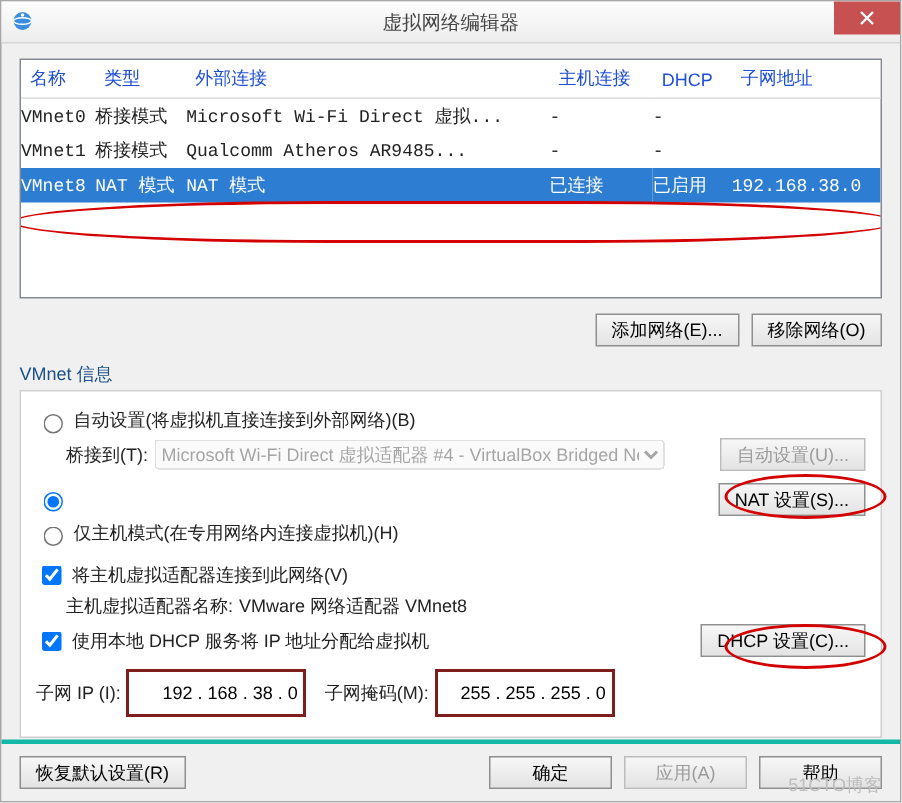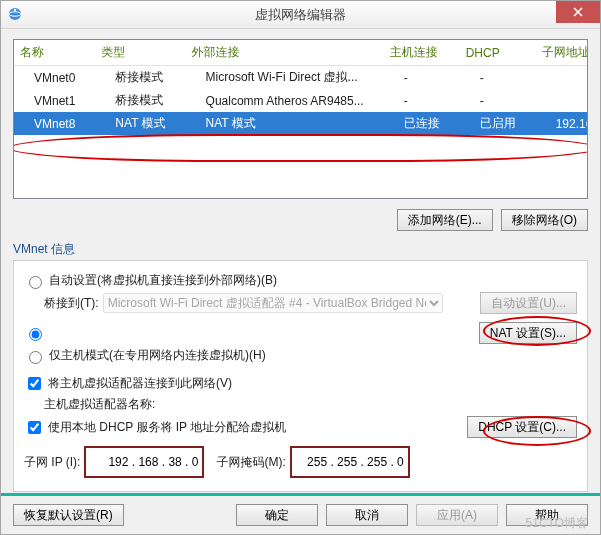--- a/index.html
+++ b/index.html
@@ -5,22 +5,22 @@
   * { box-sizing: border-box; font-family: "Microsoft YaHei", "SimSun", Arial, sans-serif; font-size: 12px; }
   body { margin: 0; background: #f0f0f0; }
   .window { width: 601px; height: 535px; background: #f0f0f0; border: 1px solid #a6a6a6; position: relative; }
   .titlebar { height: 28px; background: linear-gradient(#fdfdfd, #ededed); border-bottom: 1px solid #d6d6d6; display: flex; align-items: center; justify-content: center; position: relative; text-align: center; }
   .titlebar .icon { position: absolute; left: 6px; top: 5px; width: 16px; height: 16px; }
   .titlebar .title { font-size: 13px; color: #444; }
   .closebtn { position: absolute; right: 0; top: 0; width: 44px; height: 22px; background: #c75050; color:#fff; display:flex; align-items:center; justify-content:center; font-size:14px; }
   .content { padding: 10px 12px 8px 12px; }
   .grid-wrap { border: 1px solid #828790; background:#fff; height: 160px; position:relative; overflow:hidden;}
   table { width:100%; border-collapse: collapse; }
-  th { text-align: left; font-weight: normal; background:#fff; border-bottom:1px solid #e1e1e1; padding:4px 6px; color:#4d7c0f; }
-  td { padding:3px 20px; color:#222; white-space:nowrap; }
+  th { text-align: left; font-weight: normal; background:#fff; border-bottom:1px solid #e1e1e1; padding:4px 6px; color:#1d4ed8; }
+  td { padding:3px 0; color:#222; white-space:nowrap;font-family:Liberation Mono, monospace; }
   tr.sel td { background:#2d7dd2; color:#fff; }
   .btnrow { display:flex; justify-content:flex-end; gap:8px; padding:10px 0 6px 0;}
   button.win { background:linear-gradient(#f7f7f7,#e3e3e3); border:1px solid #8f8f8f; padding:2px 10px; min-width:82px; height:22px; font-size:12px; }
   button.win:disabled { color:#9b9b9b; border-color:#bcbcbc; }
   .group-label { color:#1b4f8a; margin: 4px 0 2px 0;}
   .panel { border:1px solid #cfcfcf; background:#fff; padding:8px 10px 10px 10px; }
   .row { display:flex; align-items:center; margin:3px 0; gap:4px; }
   .row label { color:#222; }
   .indent { margin-left:20px; }
   select { height:20px; font-size:12px;}
@@ -120,20 +120,21 @@
         <input type="radio" name="mode" style="">
         <label>仅主机模式(在专用网络内连接虚拟机)(H)</label>
       </div>
 
       <div class="row" style="margin-top:10px;">
         <input type="checkbox" checked="" style="">
         <label>将主机虚拟适配器连接到此网络(V)</label>
       </div>
       <div class="row indent">
         <label>主机虚拟适配器名称: </label>
+        <label>VMware 网络适配器 VMnet8</label>
       </div>
       <div class="row">
         <input type="checkbox" checked="" style="">
         <label>使用本地 DHCP 服务将 IP 地址分配给虚拟机</label>
         <button class="win right">DHCP 设置(C)...</button>
       </div>
 
       <div class="row" style="margin-top:8px;">
         <label>子网 IP (I):</label>
         <input type="text" style="width: 120px;" value="192 . 168 . 38 . 0">
@@ -143,19 +144,18 @@
 
       <div class="circle-red" style="right:-4px; top:55px; width:108px; height:30px;"></div>
       <div class="circle-red" style="right:-4px; top:155px; width:108px; height:30px;"></div>
     </div>
   </div>
 
   <div class="bottombar">
     <button class="win">恢复默认设置(R)</button>
     <span style="flex:1"></span>
     <button class="win">确定</button>
-    <button class="win">取消</button>
     <button class="win" disabled="">应用(A)</button>
     <button class="win">帮助</button>
   </div>
 
   <div class="watermark">51CTO博客</div>
 </div>
 
 </body></html>

